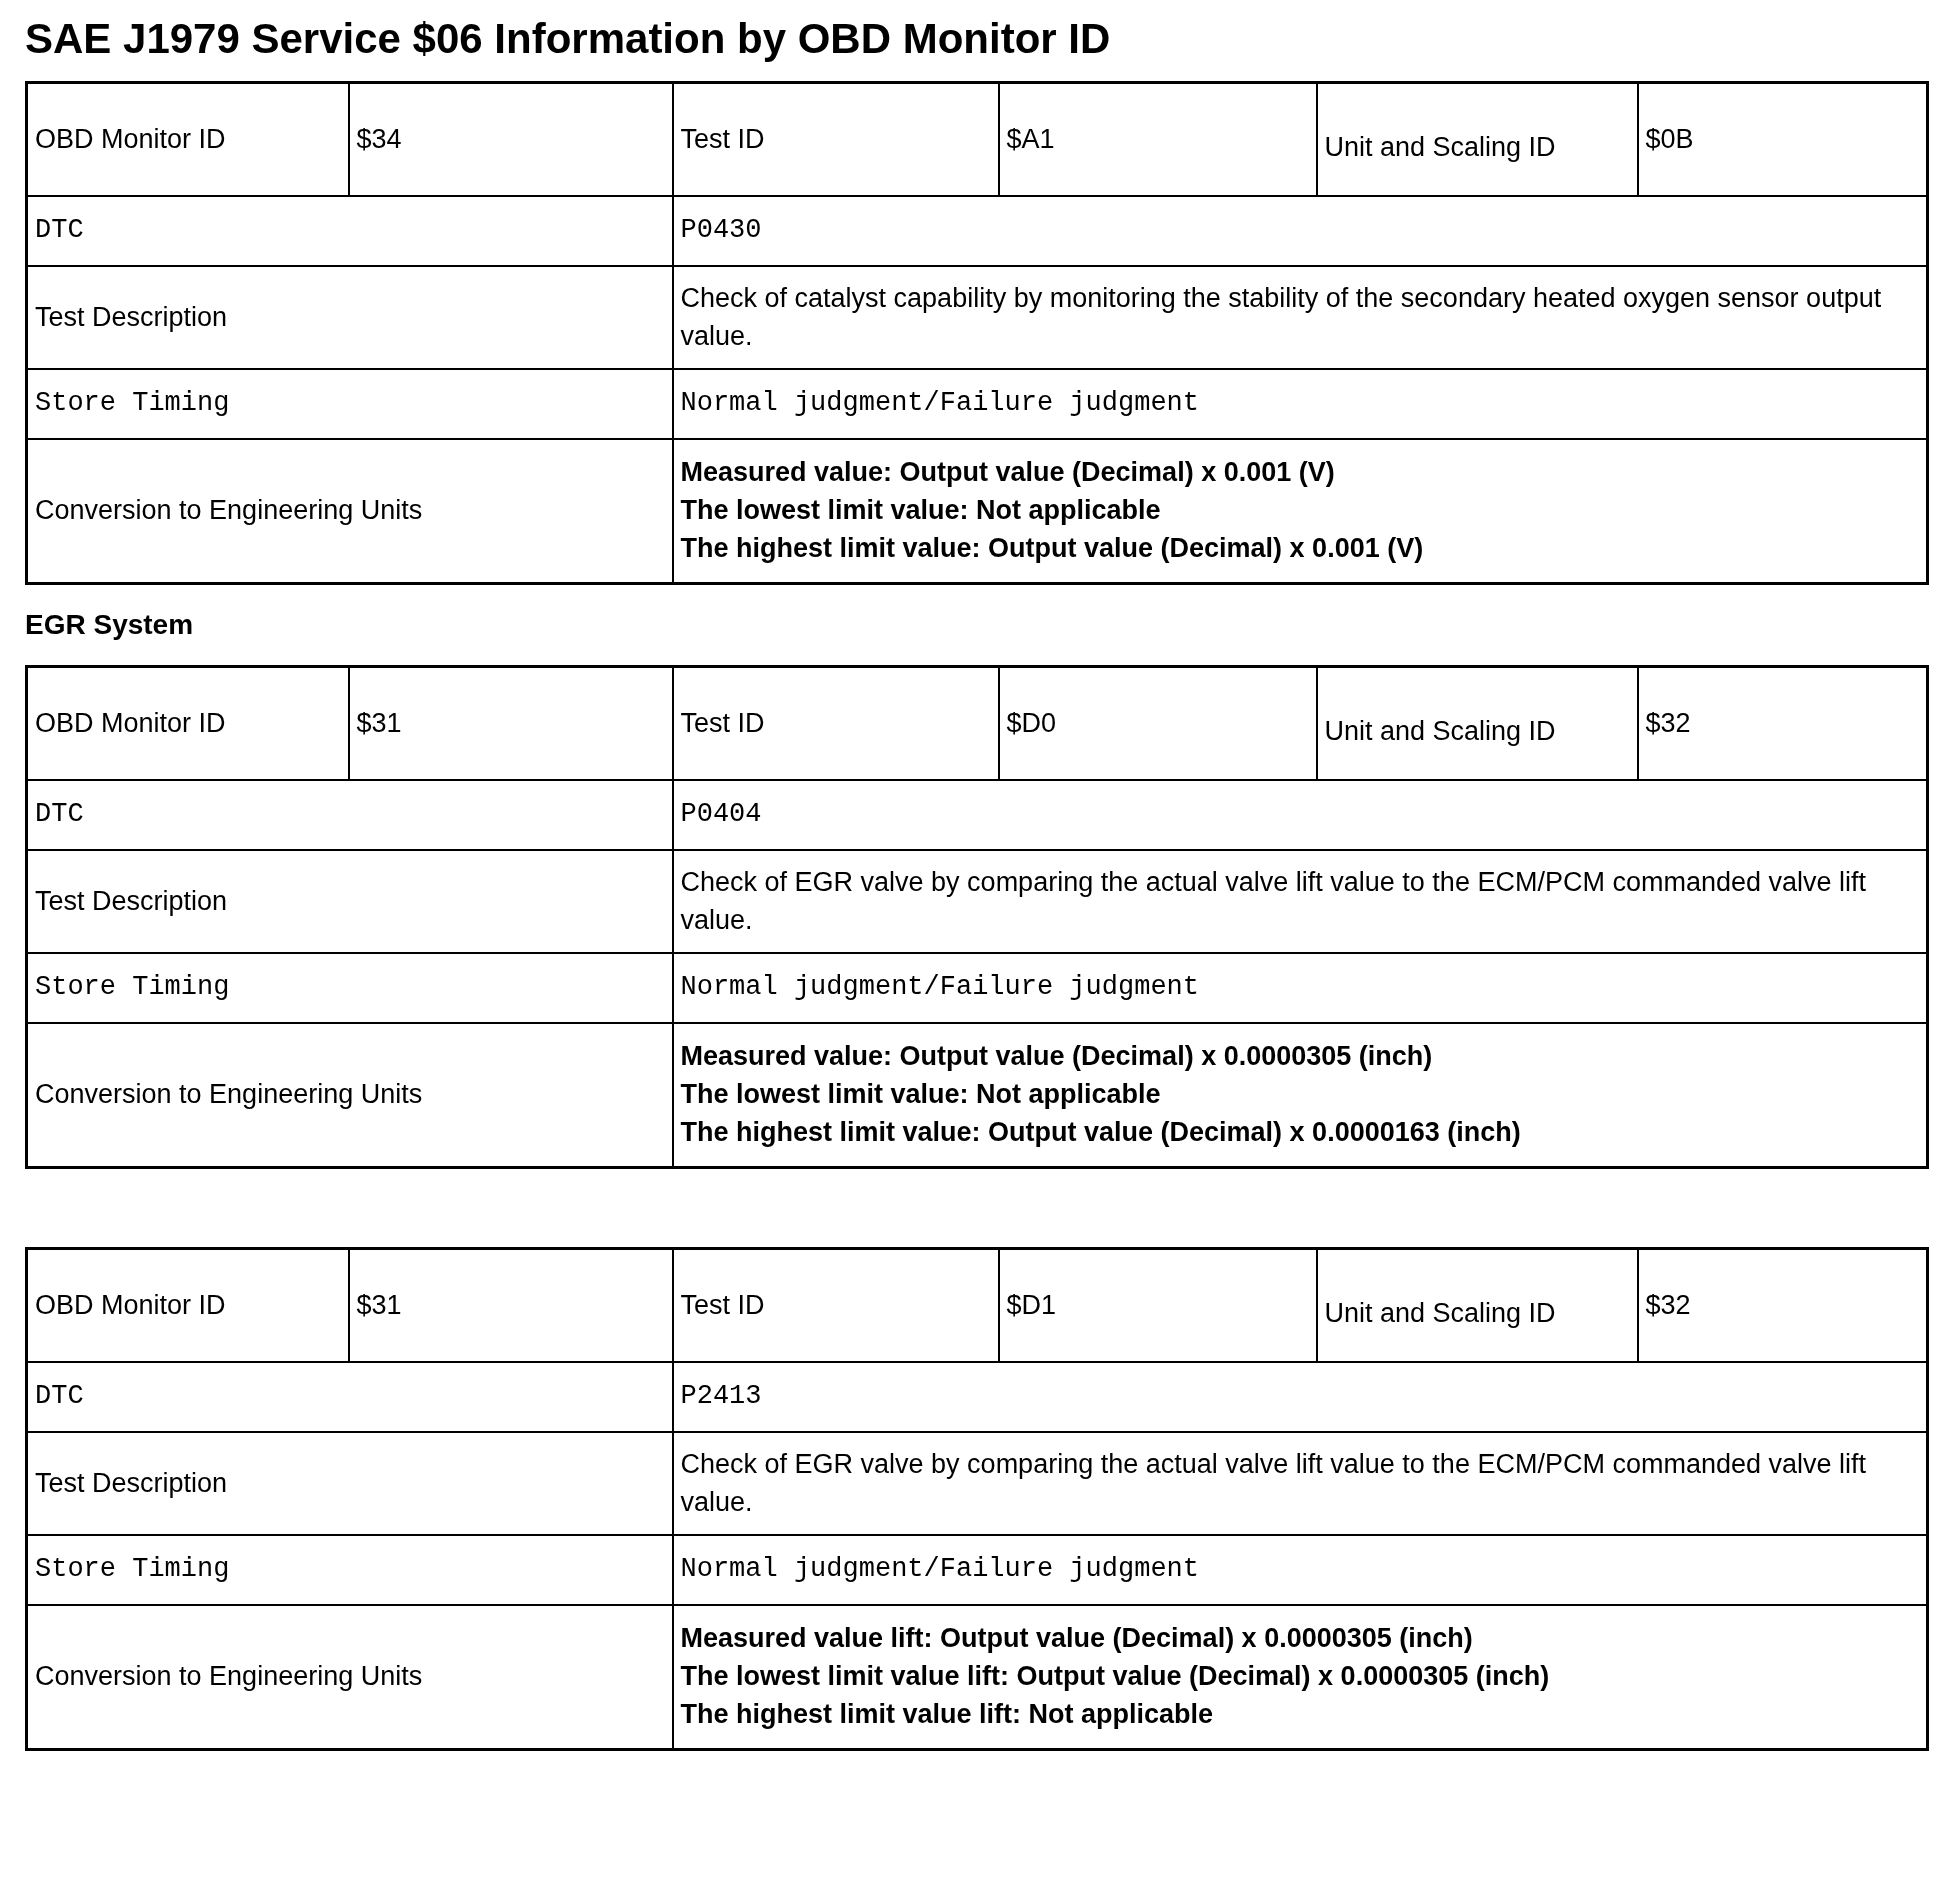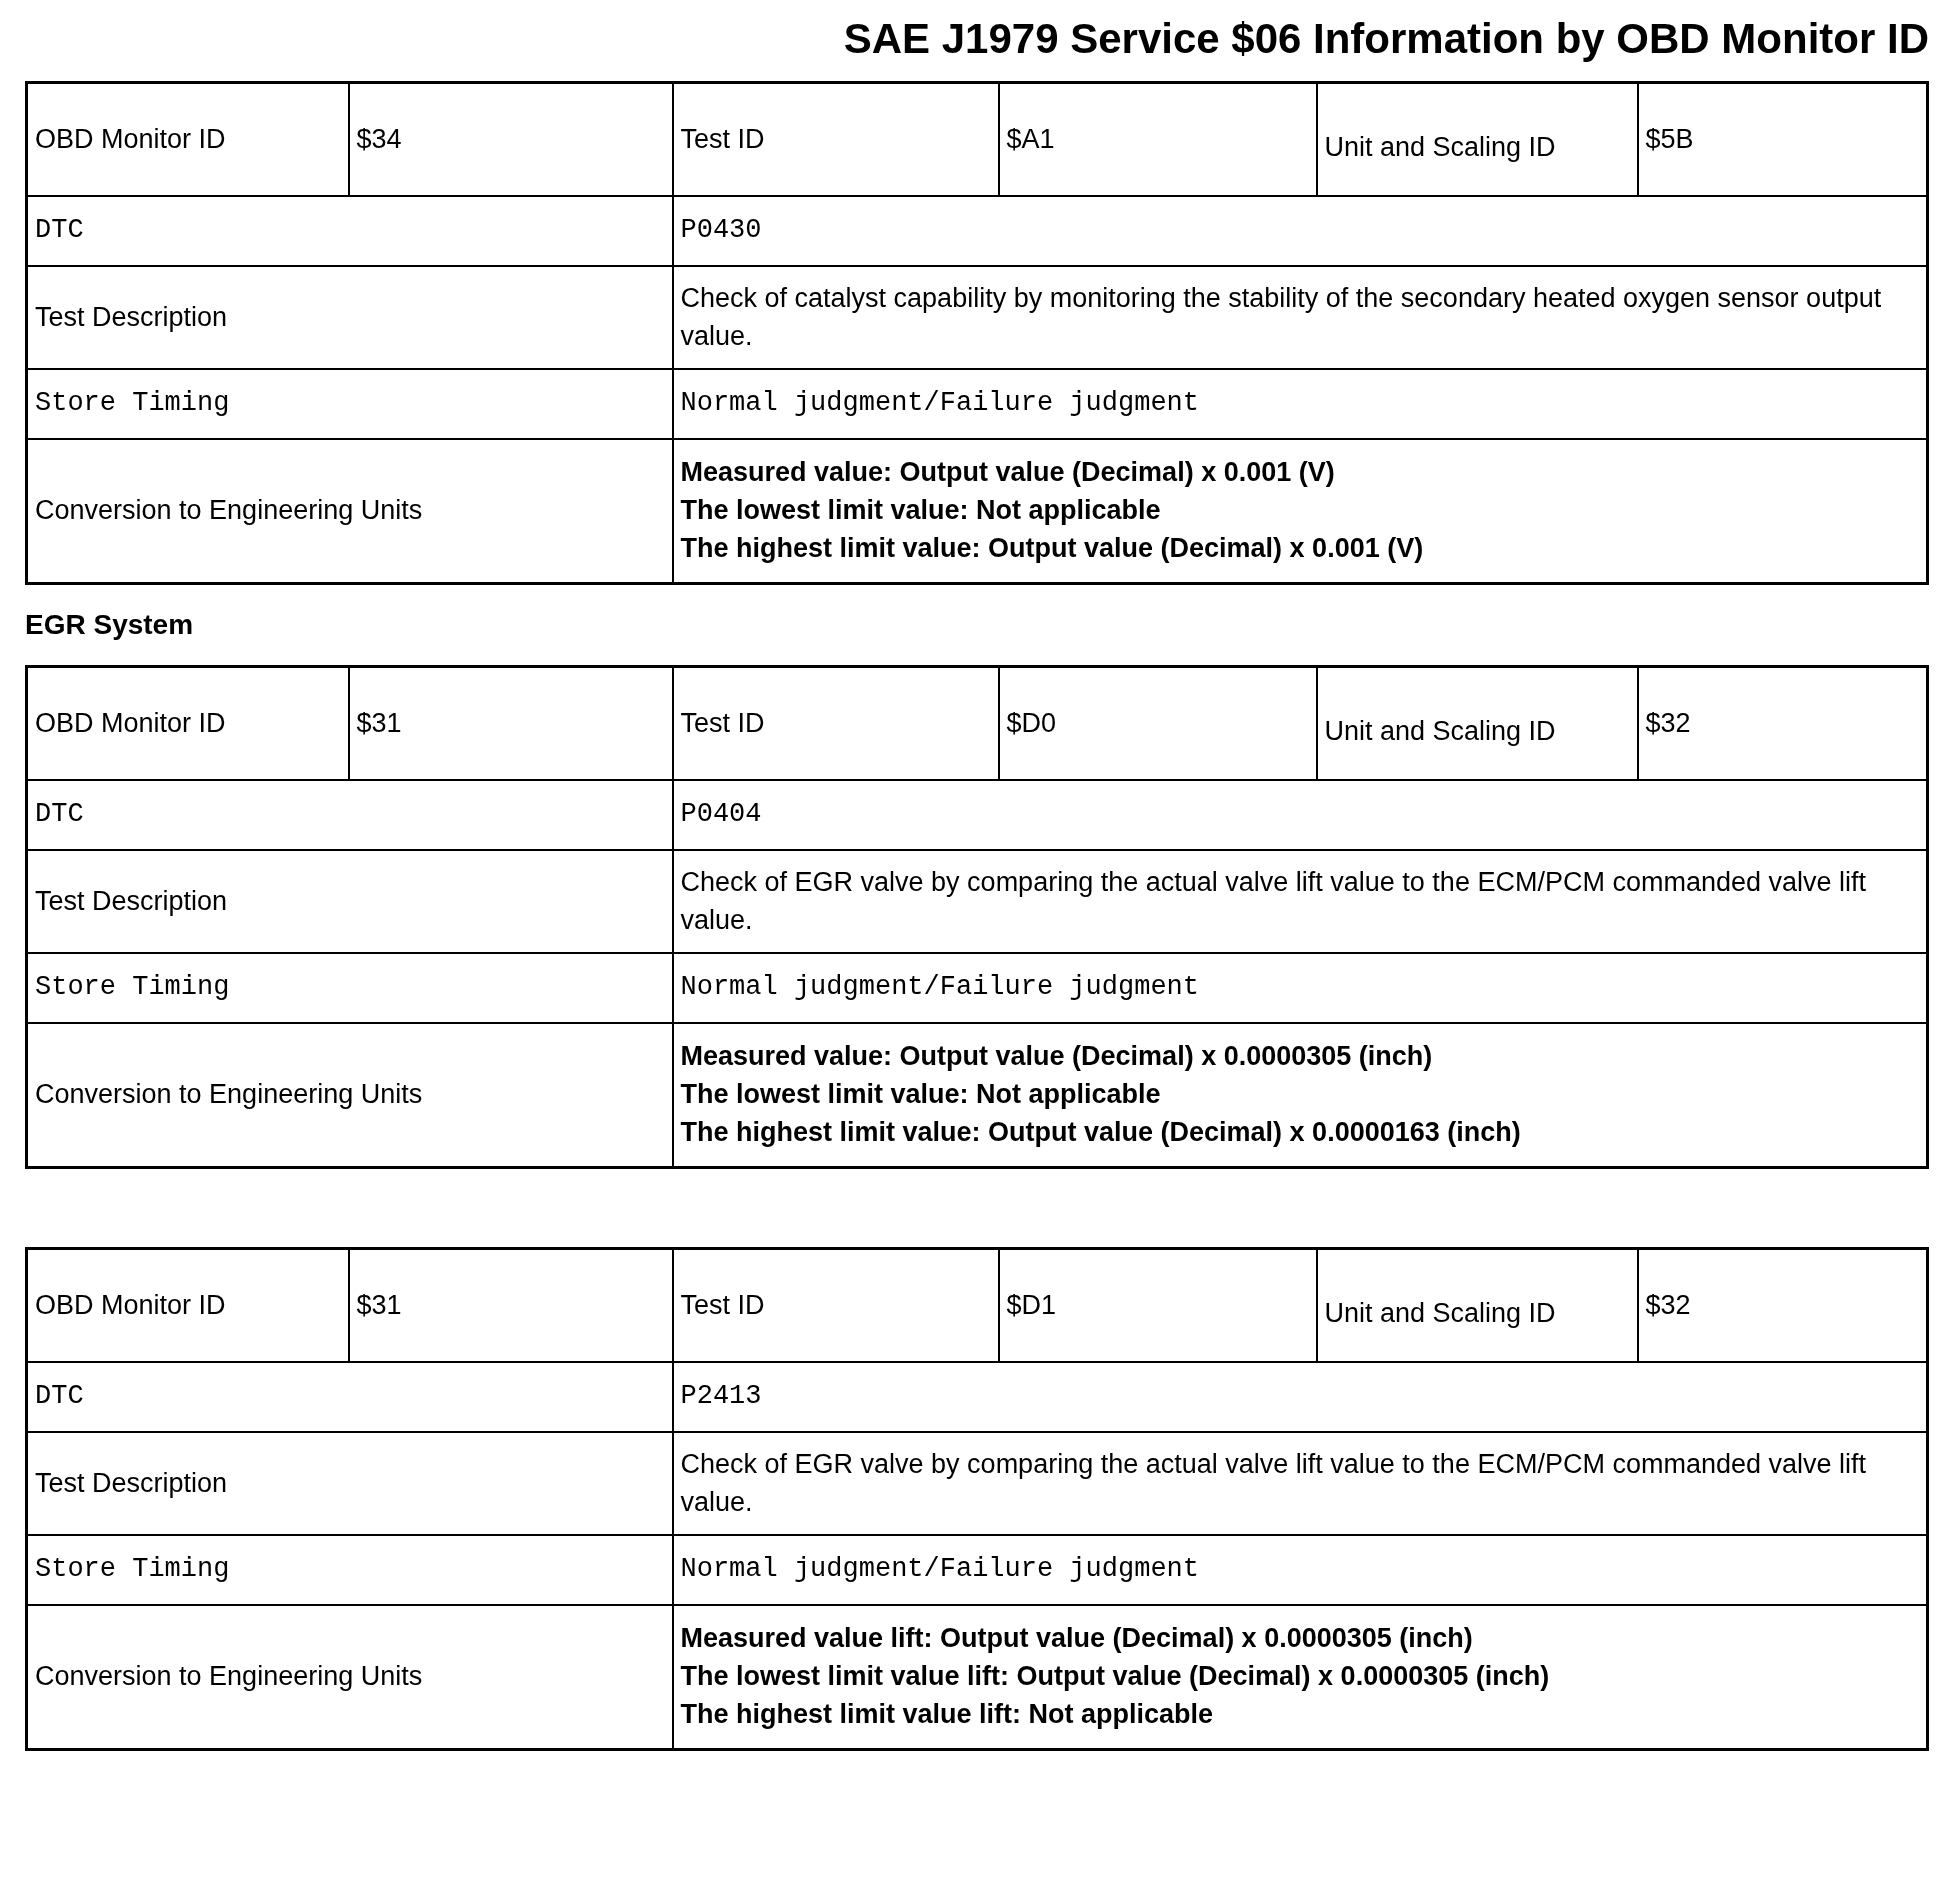--- a/index.html
+++ b/index.html
@@ -16,21 +16,20 @@
   }
   .page {
     padding: 9.2px 23px 37px 25px;
     box-sizing: border-box;
   }
   .page-title {
     font-size: 42px;
     font-weight: bold;
     margin: 5.5px 0 18.5px 0;
     letter-spacing: 0;
-    text-align: right;
   }
   .section-heading {
     font-size: 28px;
     font-weight: bold;
     margin: 24px 0 24px 0;
   }
   table.obd-table {
     width: 100%;
     border-collapse: collapse;
     table-layout: fixed;
@@ -79,21 +78,21 @@
           <col style="width:321px">
           <col>
       </colgroup>
       <tbody>
           <tr class="header-row">
         <td>OBD Monitor ID</td>
         <td>$34</td>
         <td>Test ID</td>
         <td>$A1</td>
         <td><span class="narrow">Unit and Scaling ID</span></td>
-        <td>$5B</td>
+        <td>$0B</td>
       </tr>
       <tr class="dtc-row">
         <td colspan="2">DTC</td>
         <td colspan="4">P0430</td>
       </tr>
       <tr class="desc-row">
         <td colspan="2">Test Description</td>
         <td colspan="4">Check of catalyst capability by monitoring the stability of the secondary heated oxygen sensor output value.</td>
       </tr>
       <tr class="timing-row">

